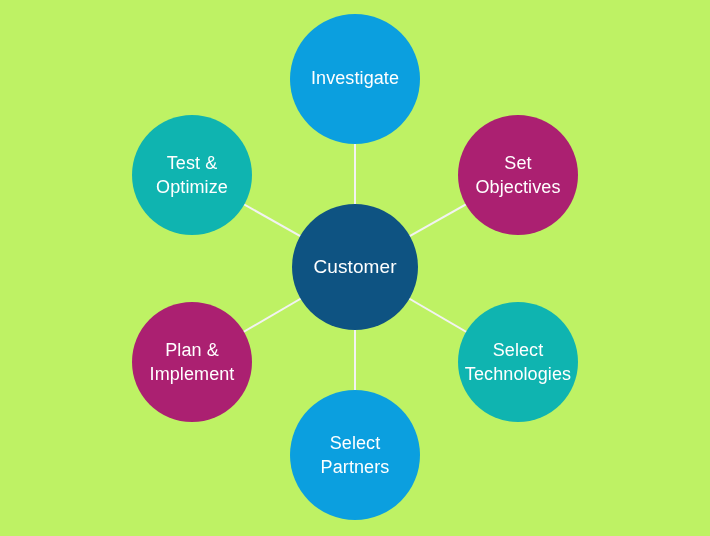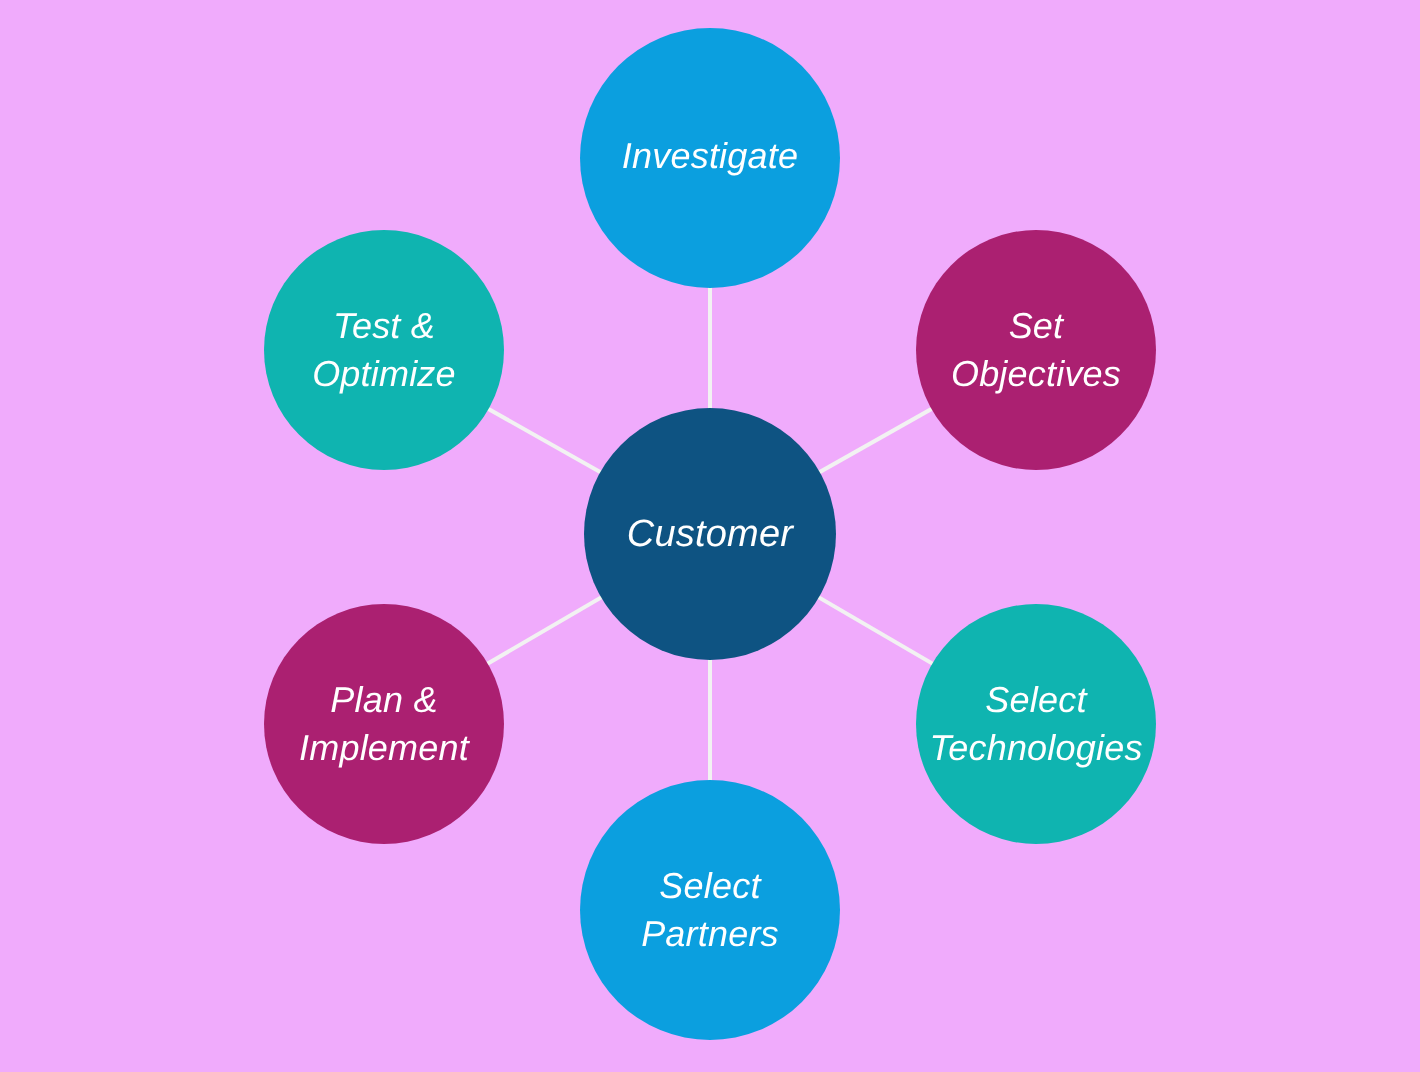--- a/index.html
+++ b/index.html
@@ -44,21 +44,21 @@
   }
   .connector {
     stroke: #f2f2f2;
     stroke-width: 2;
     stroke-linecap: butt;
   }
 </style>
 </head>
 <body>
 
-<div id="diagram-canvas" style="background: #f0abfc; font-style: italic;">
+<div id="diagram-canvas" style="background: #bef264;">
   <svg id="diagram-svg" viewBox="0 0 710 536">
 
     <g>
       <line class="connector" x1="355" y1="267" x2="355" y2="79" stroke="#f2f2f2"></line>
       <line class="connector" x1="355" y1="267" x2="518" y2="175" stroke="#f2f2f2"></line>
       <line class="connector" x1="355" y1="267" x2="518" y2="362" stroke="#f2f2f2"></line>
       <line class="connector" x1="355" y1="267" x2="355" y2="455" stroke="#f2f2f2"></line>
       <line class="connector" x1="355" y1="267" x2="192" y2="362" stroke="#f2f2f2"></line>
       <line class="connector" x1="355" y1="267" x2="192" y2="175" stroke="#f2f2f2"></line>
     </g>

